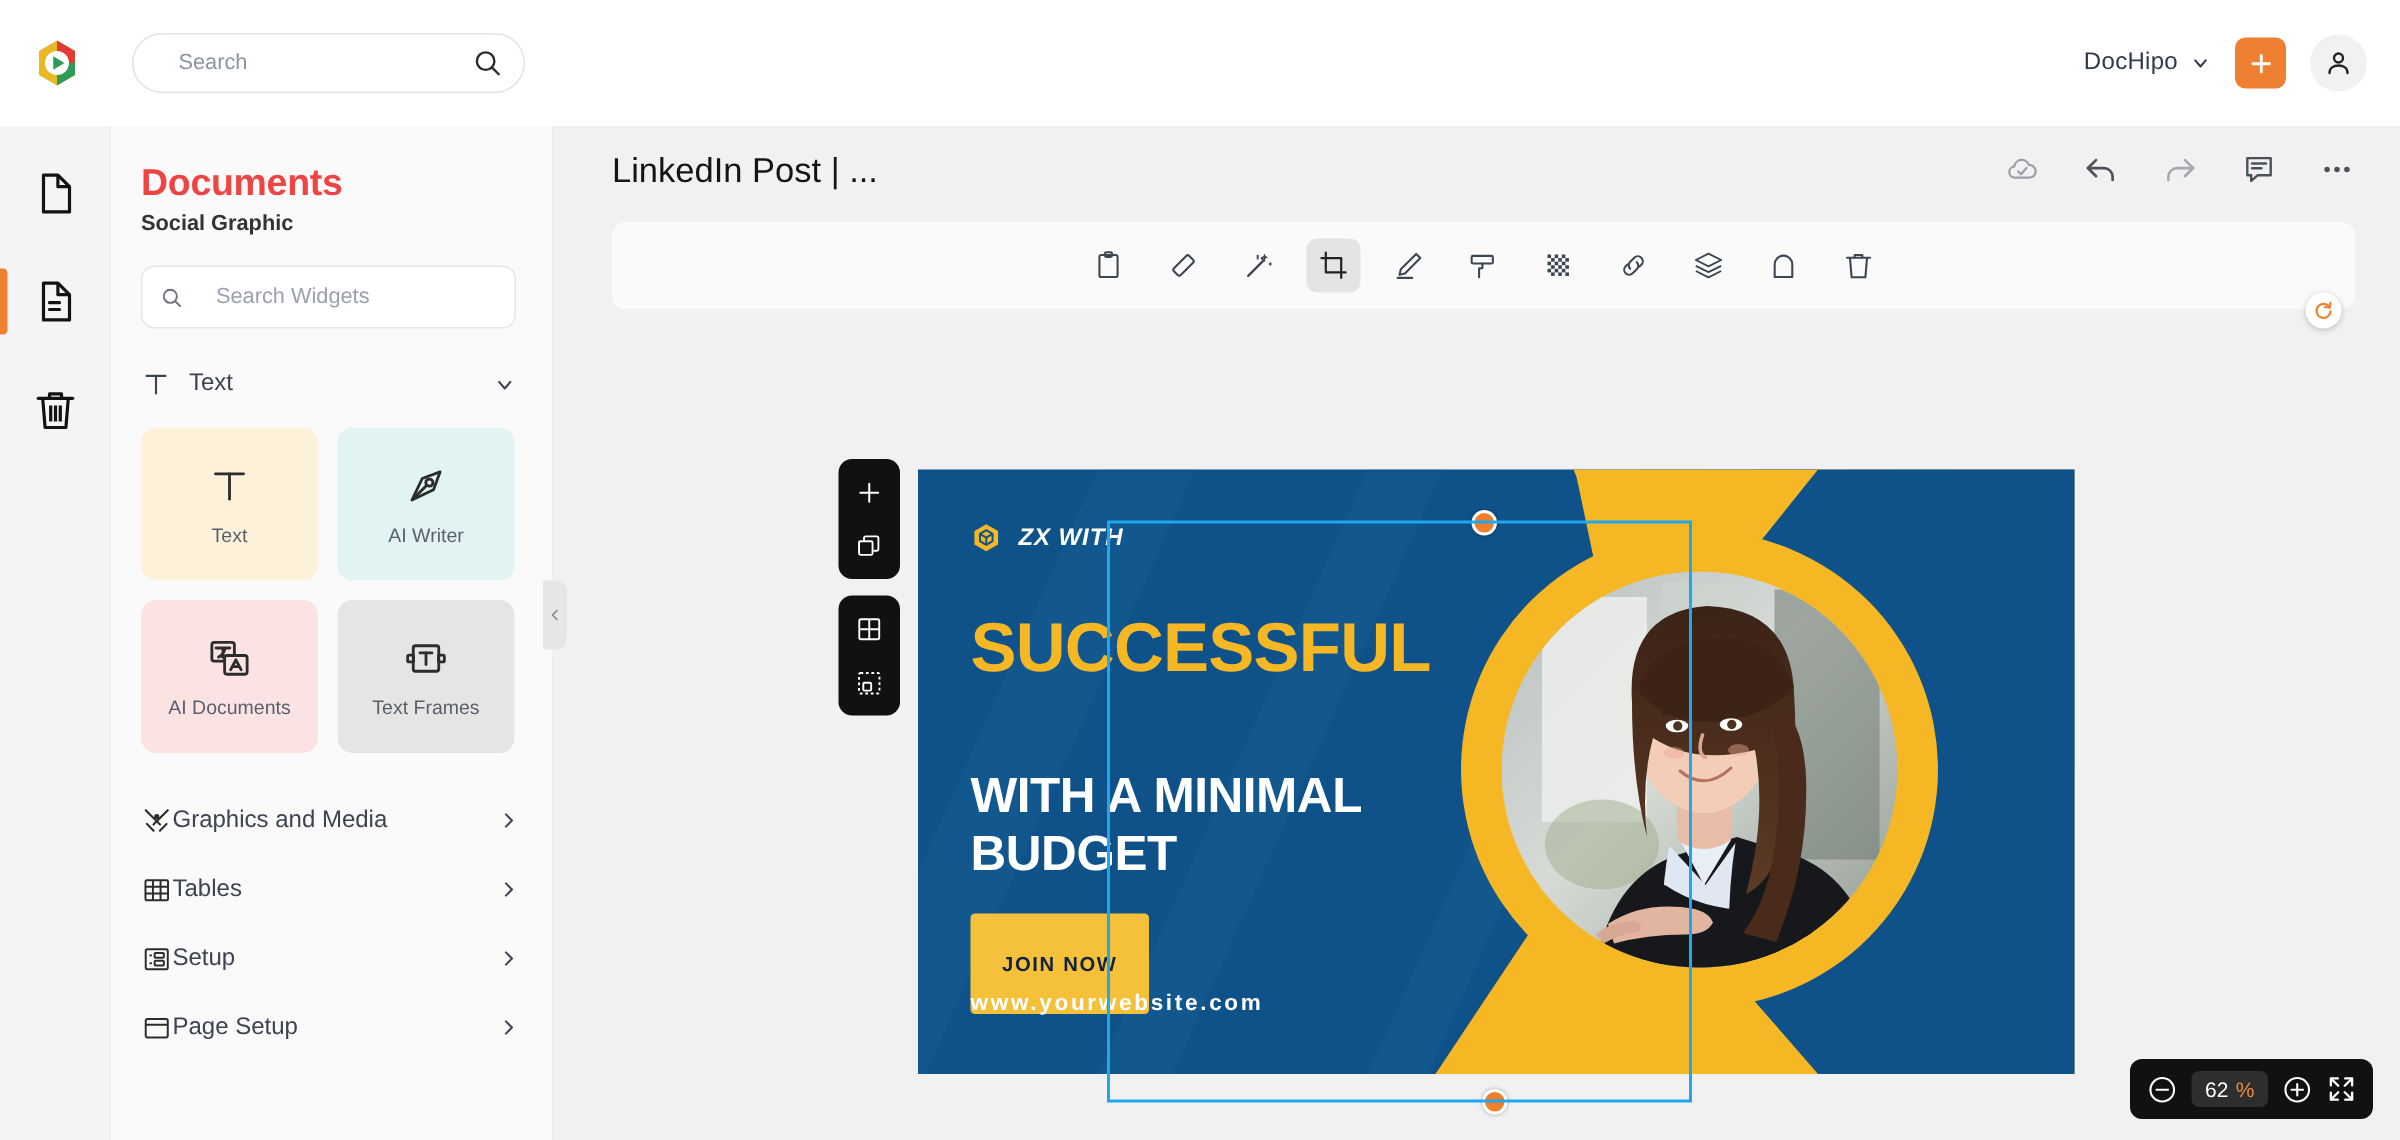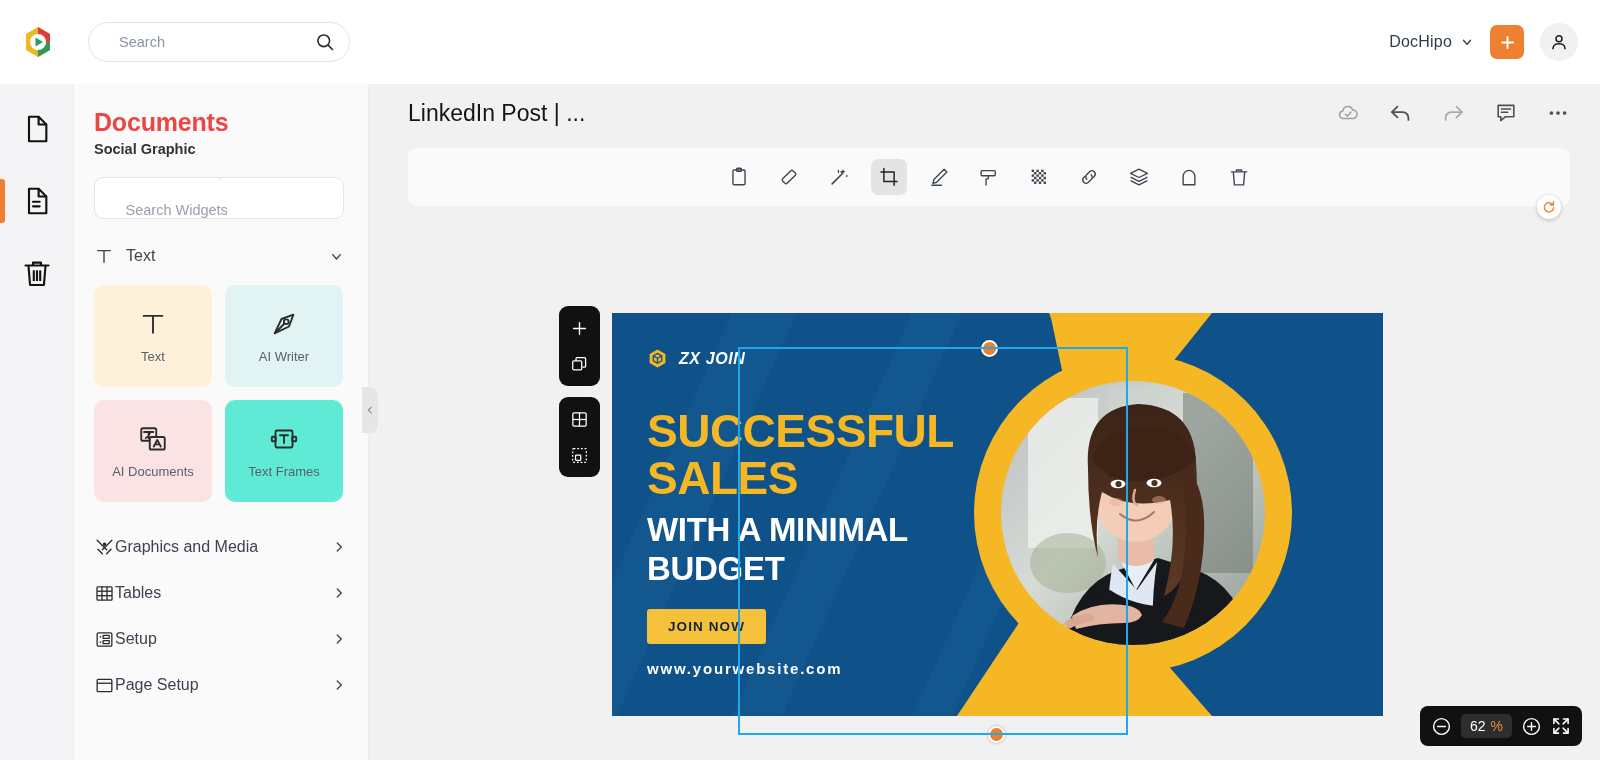--- a/index.html
+++ b/index.html
@@ -65,21 +65,21 @@
   .panel {
     position: absolute; top: 84px; left: 74px; width: 295px; height: 676px;
     background: #fafafa; border-right: 1px solid #ececee; z-index: 25;
     overflow: hidden;
   }
   .panel-title { margin: 24px 0 0 20px; font-size: 25px; font-weight: bold; color: #ef4444; letter-spacing: -.2px;}
   .panel-sub { margin: 4px 0 0 20px; font-size: 14.5px; color: #333; font-weight: 600;}
   .widget-search {
     margin: 20px 0 0 20px; width: 250px; height: 42px;
     background: #fff; border: 1px solid #e6e6ea; border-radius: 9px;
-    display: flex; align-items: center; padding: 0 12px; gap: 22px; flex-direction: column;
+    display: flex; align-items: center; padding: 0 12px; gap: 22px;
   }
   .widget-search input {
     border: none; outline: none; flex: 1; font-size: 14.5px;
     color: #5a6472; background: transparent; font-family: "Liberation Sans", sans-serif;
   }
   .widget-search input::placeholder { color: #9aa1ad; }
   .section-head {
     margin: 22px 0 0 20px; width: 250px; height: 30px;
     display: flex; align-items: center; gap: 12px; cursor: pointer;
   }
@@ -145,21 +145,21 @@
     position: absolute; left: 243px; top: 107px; width: 771px; height: 403px;
     background: #0f5289; overflow: hidden;
   }
   .stripes { position: absolute; inset: 0; }
   .logo-row { position: absolute; left: 35px; top: 35px; display: flex; align-items: center; gap: 11px; }
   .logo-txt { color: #ffffff; font-size: 16px; font-weight: bold; font-style: italic; letter-spacing: .6px; }
   .h1 { position: absolute; left: 35px; top: 95px; color: #f5b724; font-size: 46px; font-weight: bold; line-height: 47px; letter-spacing: -.5px; }
   .h2 { position: absolute; left: 35px; top: 197px; color: #ffffff; font-size: 33px; font-weight: bold; line-height: 39px; letter-spacing: -.3px; }
   .cta {
     position: absolute; left: 35px; top: 296px; background: #f5c13a;
-    padding: 10px 21px; border-radius: 3px; color: #14233a;
+    padding: 26px 21px; border-radius: 3px; color: #14233a;
     font-size: 13.5px; font-weight: bold; letter-spacing: 1.1px; cursor: pointer;
   }
   .url { position: absolute; left: 35px; top: 347px; color: #ffffff; font-size: 15px; font-weight: bold; letter-spacing: 1.8px; }
 
   
   .sel-box {
     position: absolute; left: 369px; top: 141px; width: 390px; height: 388px;
     border: 2px solid #1fa7f0; z-index: 20; pointer-events: none;
   }
   .hndl { position: absolute; width: 17px; height: 17px; border-radius: 50%;
@@ -296,21 +296,21 @@
       </div>
       <div class="card" style="background:#fbe3e3">
         <svg width="30" height="30" viewBox="0 0 24 24" fill="none" stroke="#2c2c2c" stroke-width="1.5">
           <rect x="2.6" y="3.4" width="12" height="10" rx="1.3"></rect>
           <rect x="9.4" y="10.4" width="12" height="10" rx="1.3" fill="#fbe3e3"></rect>
           <path d="M4.8 6.4 h7.4 M8.5 6.4 v5 M6.2 11.2 c2-1 3.2-3 3.4-4.8" stroke-linecap="round"></path>
           <path d="M12.6 18 L15.4 12.7 L18.2 18 M13.5 16.3 h3.8" stroke-linecap="round" stroke-linejoin="round"></path>
         </svg>
         <span class="cl">AI Documents</span>
       </div>
-      <div class="card" style="background:#5eead4">
+      <div class="card" style="background:#e5e5e5">
         <svg width="30" height="30" viewBox="0 0 24 24" fill="none" stroke="#2c2c2c" stroke-width="1.5">
           <rect x="5.2" y="5.2" width="13.6" height="13.6" rx="1.2"></rect>
           <line x1="8.8" y1="9" x2="15.2" y2="9" stroke-linecap="round"></line>
             <line x1="12" y1="9" x2="12" y2="15.2" stroke-linecap="round"></line>
           <rect x="2.2" y="10.2" width="3.2" height="3.6" rx=".8"></rect>
             <rect x="18.6" y="10.2" width="3.2" height="3.6" rx=".8"></rect>
         </svg>
         <span class="cl">Text Frames</span>
       </div>
     </div>
@@ -617,26 +617,25 @@
             <ellipse cx="191" cy="152" rx="7" ry="4" fill="#eaa894" opacity=".45"></ellipse>
           </g>
         </svg>
 
         <div class="logo-row">
           <svg width="21" height="21" viewBox="0 0 24 24">
             <path d="M12 1.8 L21 6.8 V17.2 L12 22.2 L3 17.2 V6.8 Z" fill="#f5b724"></path>
             <path d="M12 6.2 L16.8 9 v5.6 L12 17.4 L7.2 14.6 V9 Z" fill="none" stroke="#0f5289" stroke-width="1.5"></path>
             <path d="M7.2 9 L12 11.8 L16.8 9 M12 11.8 v5.6" stroke="#0f5289" stroke-width="1.5" fill="none"></path>
           </svg>
-          <span class="logo-txt">ZX JOIN</span>
+          <span class="logo-txt">ZX WITH</span>
         </div>
 
         <div class="h1">
           <div>SUCCESSFUL</div>
-          <div>SALES</div>
         </div>
         <div class="h2">
           <div>WITH A MINIMAL</div>
           <div>BUDGET</div>
         </div>
         <div class="cta">JOIN NOW</div>
         <div class="url">www.yourwebsite.com</div>
       </div>
 
       <div class="sel-box"></div>

